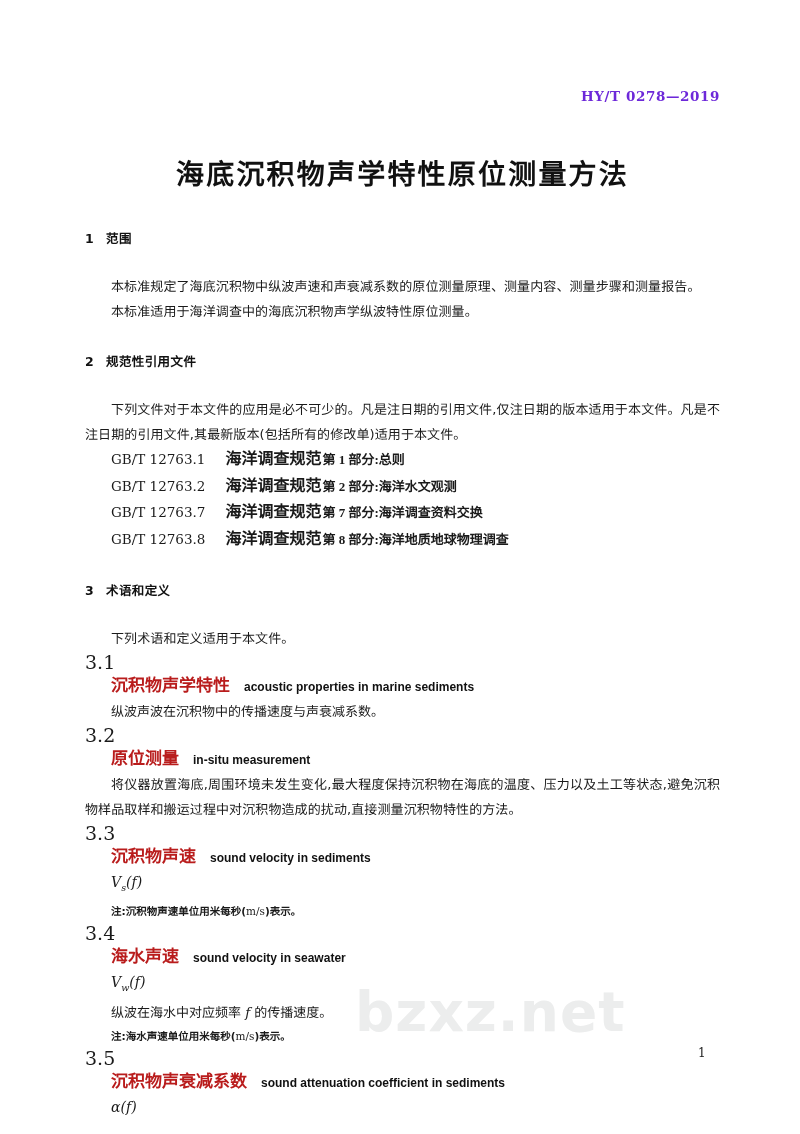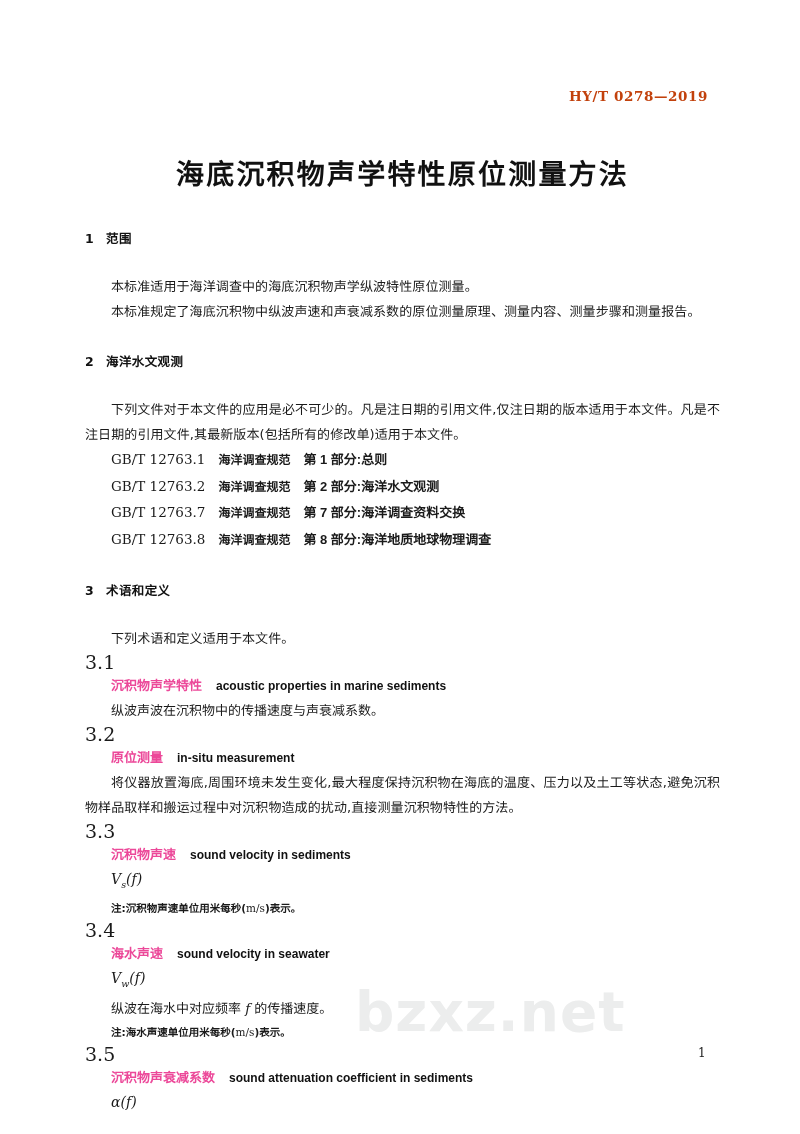--- a/index.html
+++ b/index.html
@@ -38,29 +38,29 @@
     position: absolute;
     left: 85px;
     top: 0;
     width: 635px;
     z-index: 2;
   }
 
   
   .running-head {
     position: absolute;
-    right: 12px;
+    right: 0;
     top: 88px;
     width: 635px;
     text-align: right;
     font-family: "DejaVu Serif", "Liberation Serif", serif;
     font-weight: bold;
     font-size: 13.5px;
     letter-spacing: 0.6px;
-    color: #c2410c;
+    color: #6d28d9;
   }
 
   
   .doc-title {
     position: absolute;
     top: 152px;
     width: 635px;
     text-align: center;
     font-family: "DejaVu Sans", "Liberation Sans", sans-serif;
     font-weight: bold;
@@ -114,50 +114,50 @@
     line-height: 25.5px;
     padding-left: 26px;
     white-space: nowrap;
     color: #1a1a1a;
   }
   .ref-code {
     font-family: "DejaVu Serif", "Liberation Serif", serif;
     font-size: 13.5px;
   }
   .ref-title {
+    font-family: Liberation Mono, monospace;
+    font-weight: bold;
+    font-size: 16px;
+    margin-left: 20px;
+  }
+  .ref-part {
     font-family: Liberation Serif, serif;
     font-weight: bold;
-    font-size: 12px;
-    margin-left: 13px;
-  }
-  .ref-part {
-    font-family: Liberation Sans, sans-serif;
-    font-weight: bold;
     font-size: 13px;
-    margin-left: 13px;
+    margin-left: 1px;
   }
 
   
   .term-num {
     font-family: "DejaVu Serif", "Liberation Serif", serif;
     font-size: 19px;
     line-height: 22px;
     margin: 0;
     color: #1a1a1a;
   }
   .term-line {
     padding-left: 26px;
     line-height: 24px;
     margin: 0;
   }
   .term-cn {
     font-family: "DejaVu Sans", "Liberation Sans", sans-serif;
     font-weight: bold;
-    font-size: 13px;
-    color: #ec4899;
+    font-size: 17px;
+    color: #b91c1c;
   }
   .term-en {
     font-family: Liberation Sans, sans-serif;
     font-weight: bold;
     font-size: 12px;
     margin-left: 14px;
     color: #111111;
   }
   .term-symbol {
     padding-left: 26px;
@@ -225,27 +225,27 @@
     <div class="running-head">HY/T 0278—2019</div>
 
     <div class="doc-title">海底沉积物声学特性原位测量方法</div>
 
     <div class="body-flow">
 
       <div class="clause-head">
         <span class="num">1</span><span>范围</span>
       </div>
       <div class="gap-md"></div>
+      <p class="para">本标准规定了海底沉积物中纵波声速和声衰减系数的原位测量原理、测量内容、测量步骤和测量报告。</p>
       <p class="para">本标准适用于海洋调查中的海底沉积物声学纵波特性原位测量。</p>
-      <p class="para">本标准规定了海底沉积物中纵波声速和声衰减系数的原位测量原理、测量内容、测量步骤和测量报告。</p>
 
       <div class="gap-lg"></div>
 
       <div class="clause-head">
-        <span class="num">2</span><span>海洋水文观测</span>
+        <span class="num">2</span><span>规范性引用文件</span>
       </div>
       <div class="gap-md"></div>
       <p class="para">下列文件对于本文件的应用是必不可少的。凡是注日期的引用文件,仅注日期的版本适用于本文件。凡是不注日期的引用文件,其最新版本(包括所有的修改单)适用于本文件。</p>
 
       <ul class="ref-list">
         <li class="ref-item">
           <span class="ref-code">GB/T 12763.1</span><span class="ref-title">海洋调查规范</span><span class="ref-part">第 1 部分:总则</span>
         </li>
         <li class="ref-item">
           <span class="ref-code">GB/T 12763.2</span><span class="ref-title">海洋调查规范</span><span class="ref-part">第 2 部分:海洋水文观测</span>

